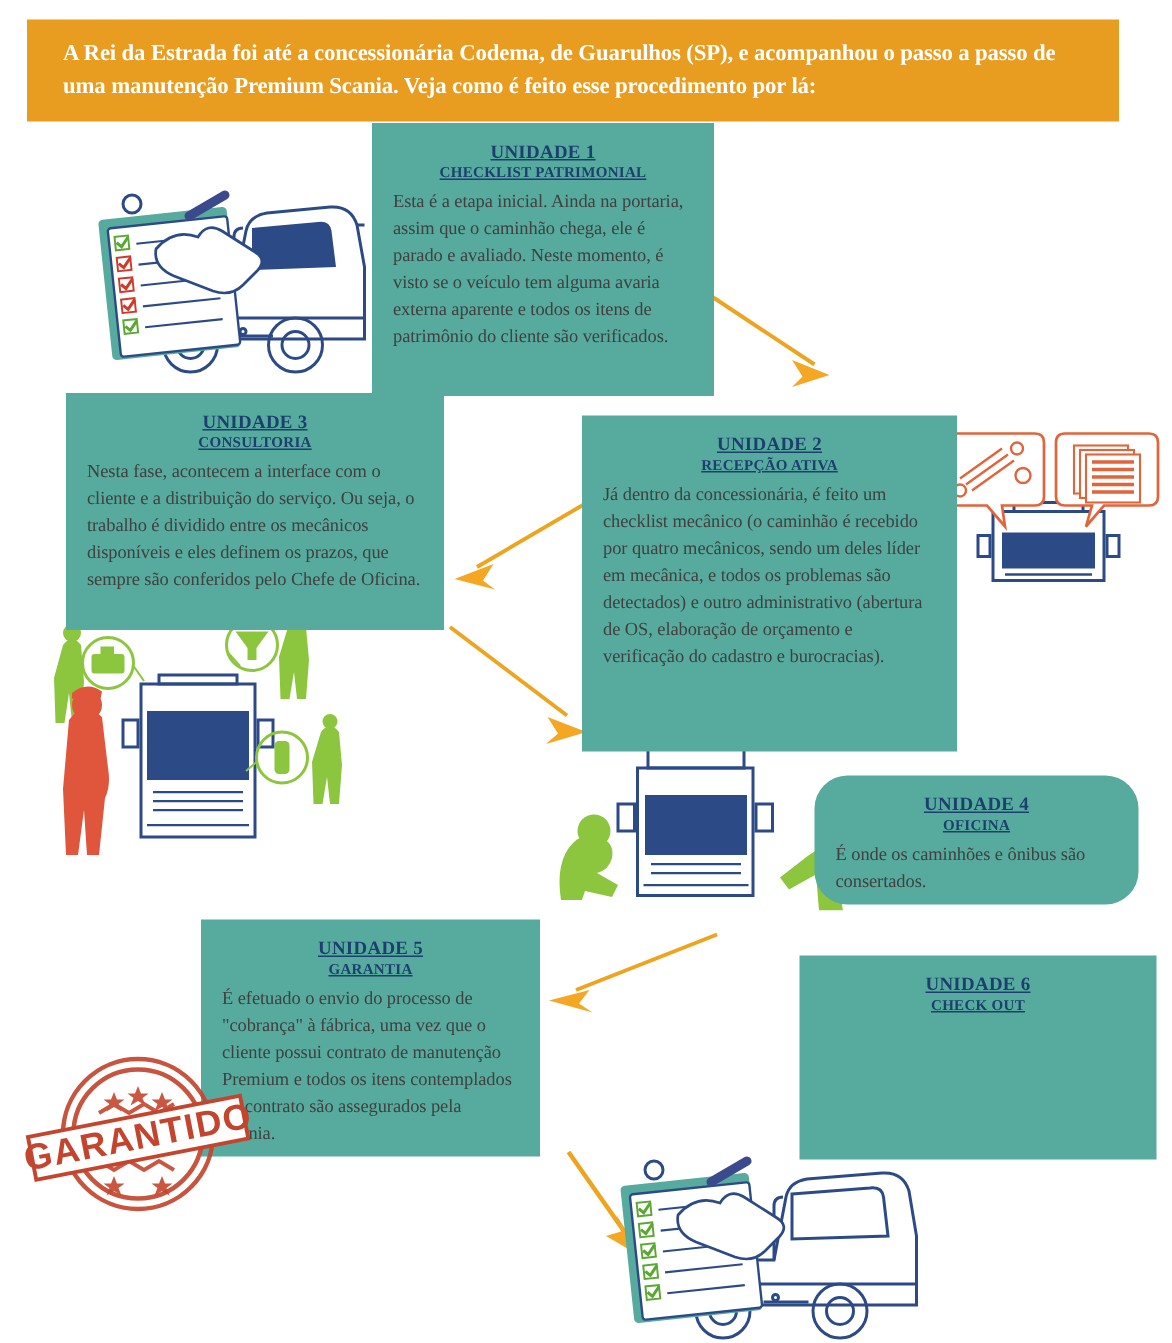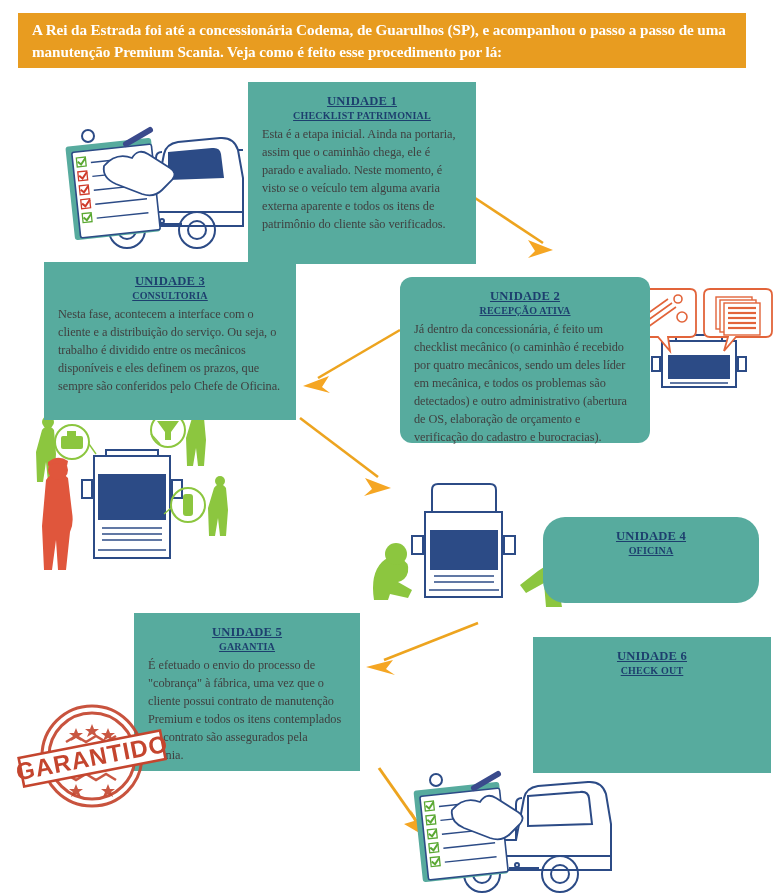--- a/index.html
+++ b/index.html
@@ -4,24 +4,24 @@
 <style>
   html,body{margin:0;padding:0;background:#ffffff;}
   body{
     font-family:"Liberation Serif", serif;
     width:781px;height:895px;position:relative;overflow:hidden;
   }
   #stage{position:relative;width:781px;height:895px;}
 
   
   .banner{
-    position:absolute;left:18px;top:13px;width:728px;height:55px;
+    position:absolute;left:18px;top:13px;width:728px;height:68px;
     background:#e89c20;color:#ffffff;
     display:flex;align-items:center;
-    padding:0 14px;box-sizing:border-box;
+    padding:0 24px;box-sizing:border-box;
   }
   .banner-text{
     font-size:15.2px;line-height:1.42;font-weight:bold;
     letter-spacing:-0.1px;
   }
 
   
   .card{
     position:absolute;background:#57ab9e;color:#ffffff;
     box-sizing:border-box;padding:11px 14px 10px 14px;
@@ -32,21 +32,21 @@
     letter-spacing:0.2px;display:block;text-align:center;
   }
   .card .kicker{font-size:12.6px;line-height:1.30;}
   .card .title{font-size:10px;line-height:1.34;margin-bottom:2px;}
   .card .body{
     font-size:12.3px;line-height:1.47;color:#404040;
     letter-spacing:-0.05px;
   }
 
   #card1{left:248px;top:82px;width:228px;height:182px;}
-  #card2{left:400px;top:277px;width:250px;height:166px;border-radius:12px;}
+  #card2{left:388px;top:277px;width:250px;height:224px;}
   #card3{left:44px;top:262px;width:252px;height:158px;}
   #card4{left:543px;top:517px;width:216px;height:86px;border-radius:22px;}
   #card5{left:134px;top:613px;width:226px;height:158px;}
   #card6{left:533px;top:637px;width:238px;height:136px;}
 
   
   .layer{position:absolute;left:0;top:0;width:781px;height:895px;}
   .layer.below{z-index:1;}
   .card{z-index:2;}
   .art{position:absolute;z-index:1;}
@@ -319,20 +319,21 @@
 
   <div class="card" id="card3">
     <span class="kicker">UNIDADE 3</span>
     <span class="title">CONSULTORIA</span>
     <div class="body">Nesta fase, acontecem a interface com o cliente e a distribuição do serviço. Ou seja, o trabalho é dividido entre os mecânicos disponíveis e eles definem os prazos, que sempre são conferidos pelo Chefe de Oficina.</div>
   </div>
 
   <div class="card" id="card4">
     <span class="kicker">UNIDADE 4</span>
     <span class="title">OFICINA</span>
+    <div class="body">É onde os caminhões e ônibus são consertados.</div>
   </div>
 
   <div class="card" id="card5">
     <span class="kicker">UNIDADE 5</span>
     <span class="title">GARANTIA</span>
     <div class="body">É efetuado o envio do processo de "cobrança" à fábrica, uma vez que o cliente possui contrato de manutenção Premium e todos os itens contemplados no contrato são assegurados pela Scania.</div>
   </div>
 
   <div class="card" id="card6">
     <span class="kicker">UNIDADE 6</span>

